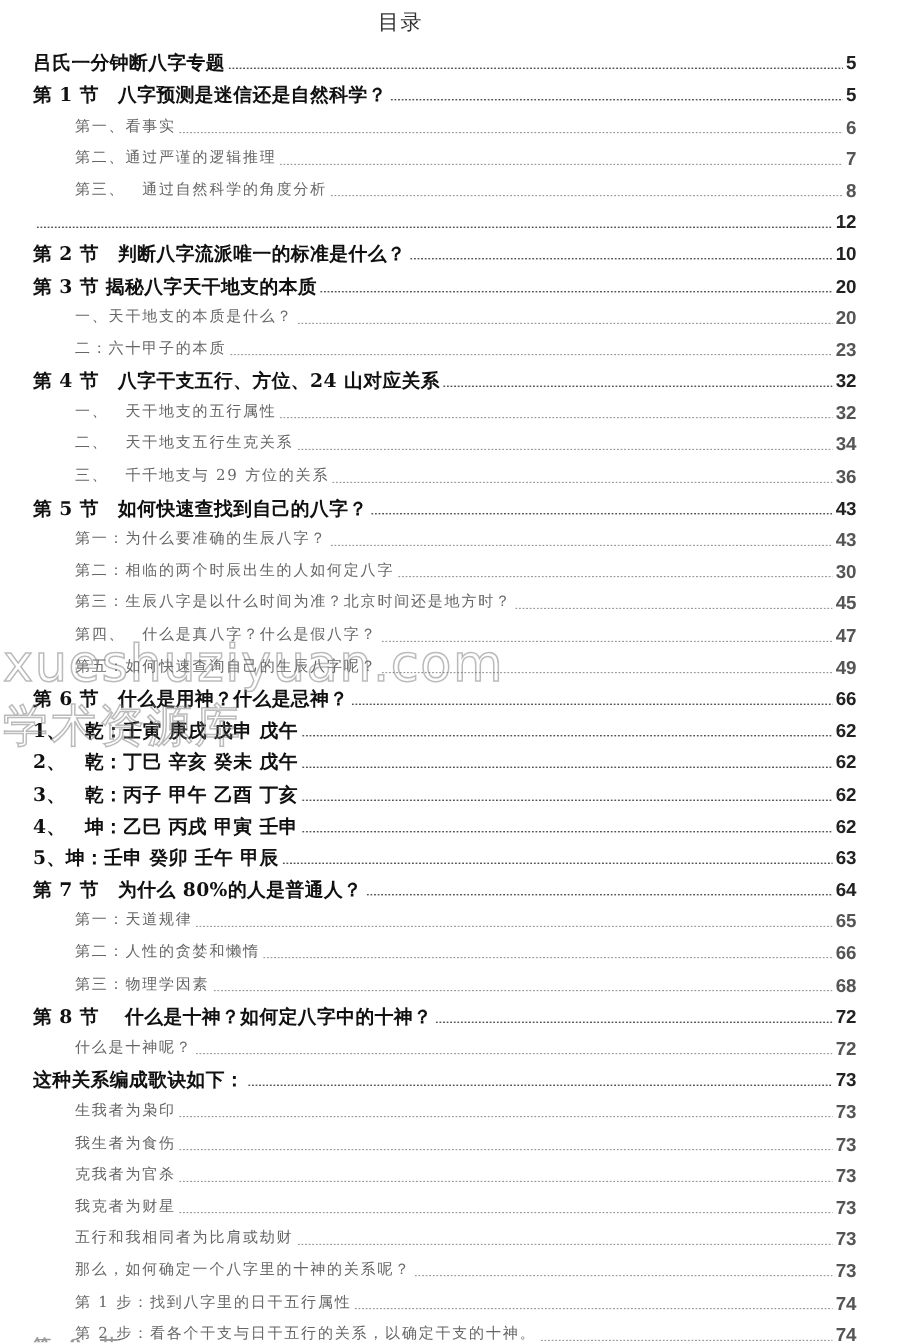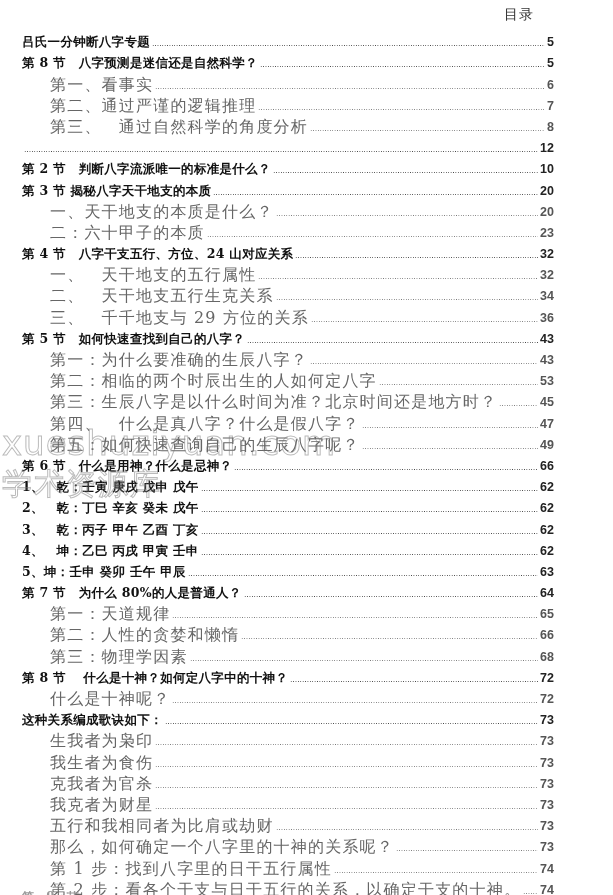--- a/index.html
+++ b/index.html
@@ -2,42 +2,42 @@
 <html><head>
 <meta charset="utf-8">
 <style>
   html, body { margin: 0; padding: 0; background: #ffffff; }
   body {
     width: 613px; height: 895px; overflow: hidden; position: relative;
     font-family: "DejaVu Serif", "Liberation Serif", serif;
     color: #111;
   }
   .title {
-    position: absolute; left: 0; top: 6px; width: 534px; text-align: right;
+    position: absolute; left: 0; top: 6px; width: 534px; text-align: center;
     font-size: 14px; color: #333; letter-spacing: 1px;
   }
   .toc { position: absolute; left: 0; top: 29px; width: 613px; }
   .row {
     position: relative; height: 21.2px; display: flex; align-items: flex-end;
-    box-sizing: border-box; padding-right: 59px;
+    box-sizing: border-box; padding-right: 42px;
   }
   .row .label { white-space: nowrap; font-size: 12.5px; line-height: 16px; flex: 0 0 auto; }
   .row .dots {
     flex: 1 1 auto; margin: 0 2px 4px 2px; height: 1px;
     background-image: radial-gradient(circle, #444 0.7px, transparent 0.8px);
     background-size: 2.4px 2px; background-repeat: repeat-x; background-position: 0 50%;
   }
   .row .page {
     flex: 0 0 auto; font-family: "Liberation Sans", "DejaVu Sans", sans-serif;
     font-weight: bold; font-size: 12.5px; line-height: 16px; color: #222;
   }
   .lv1 { padding-left: 22px; }
   .lv1 .label { font-weight: bold; color: #111; letter-spacing: 0.3px; }
   .lv2 { padding-left: 50px; }
-  .lv2 .label { color: #666; font-size: 16px; letter-spacing: 1.2px; margin-top: 24px; }
+  .lv2 .label { color: #666; font-size: 10px; letter-spacing: 1.2px; margin-top: 24px; }
   .lv2 .dots { background-image: radial-gradient(circle, #777 0.6px, transparent 0.7px); }
   .lv2 .page { color: #555; }
   .cut { position: absolute; left: 22px; top: 889px; font-size: 12px; color: #999; font-weight: bold; letter-spacing: 4px; }
   .wm {
     position: absolute; pointer-events: none; color: rgba(150,150,150,0.35);
     font-family: "DejaVu Sans", sans-serif; white-space: nowrap;
   }
   .wm1 { left: 2px; top: 423px; font-size: 34px; letter-spacing: 1px; -webkit-text-stroke: 1px rgba(120,120,120,0.5); color: transparent; }
   .wm2 { left: 2px; top: 464px; font-size: 30px; letter-spacing: 2px; -webkit-text-stroke: 1px rgba(120,120,120,0.5); color: transparent; }
 </style>
@@ -46,21 +46,21 @@
 
 <div class="title">目录</div>
 
 <div class="toc" id="toc">
     <div class="row lv1">
       <span class="label">吕氏一分钟断八字专题</span>
       <span class="dots"></span>
       <span class="page">5</span>
     </div>
     <div class="row lv1">
-      <span class="label">第 8 节　八字预测是迷信还是自然科学？</span>
+      <span class="label">第 1 节　八字预测是迷信还是自然科学？</span>
       <span class="dots"></span>
       <span class="page">5</span>
     </div>
     <div class="row lv2">
       <span class="label">第一、看事实</span>
       <span class="dots"></span>
       <span class="page">6</span>
     </div>
     <div class="row lv2">
       <span class="label">第二、通过严谨的逻辑推理</span>
@@ -122,21 +122,21 @@
       <span class="page">43</span>
     </div>
     <div class="row lv2">
       <span class="label">第一：为什么要准确的生辰八字？</span>
       <span class="dots"></span>
       <span class="page">43</span>
     </div>
     <div class="row lv2">
       <span class="label">第二：相临的两个时辰出生的人如何定八字</span>
       <span class="dots"></span>
-      <span class="page">53</span>
+      <span class="page">30</span>
     </div>
     <div class="row lv2">
       <span class="label">第三：生辰八字是以什么时间为准？北京时间还是地方时？</span>
       <span class="dots"></span>
       <span class="page">45</span>
     </div>
     <div class="row lv2">
       <span class="label">第四、　什么是真八字？什么是假八字？</span>
       <span class="dots"></span>
       <span class="page">47</span>

